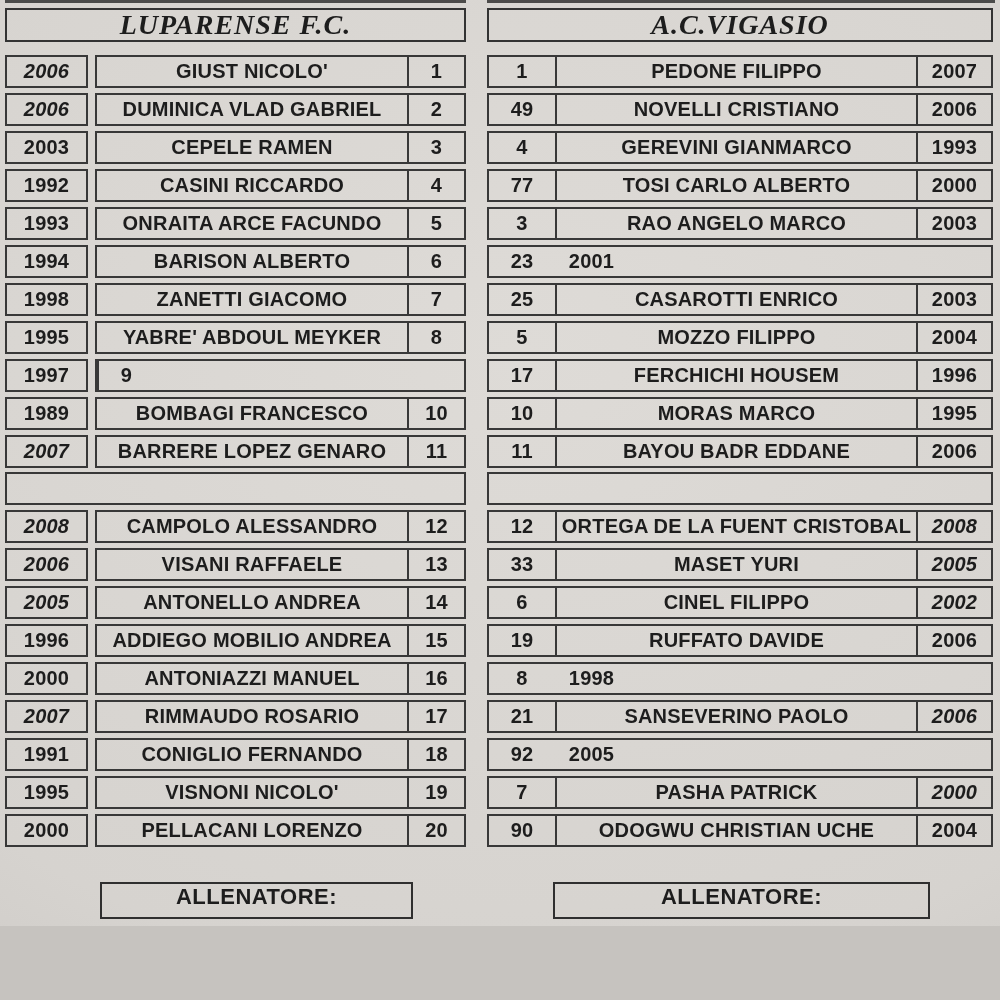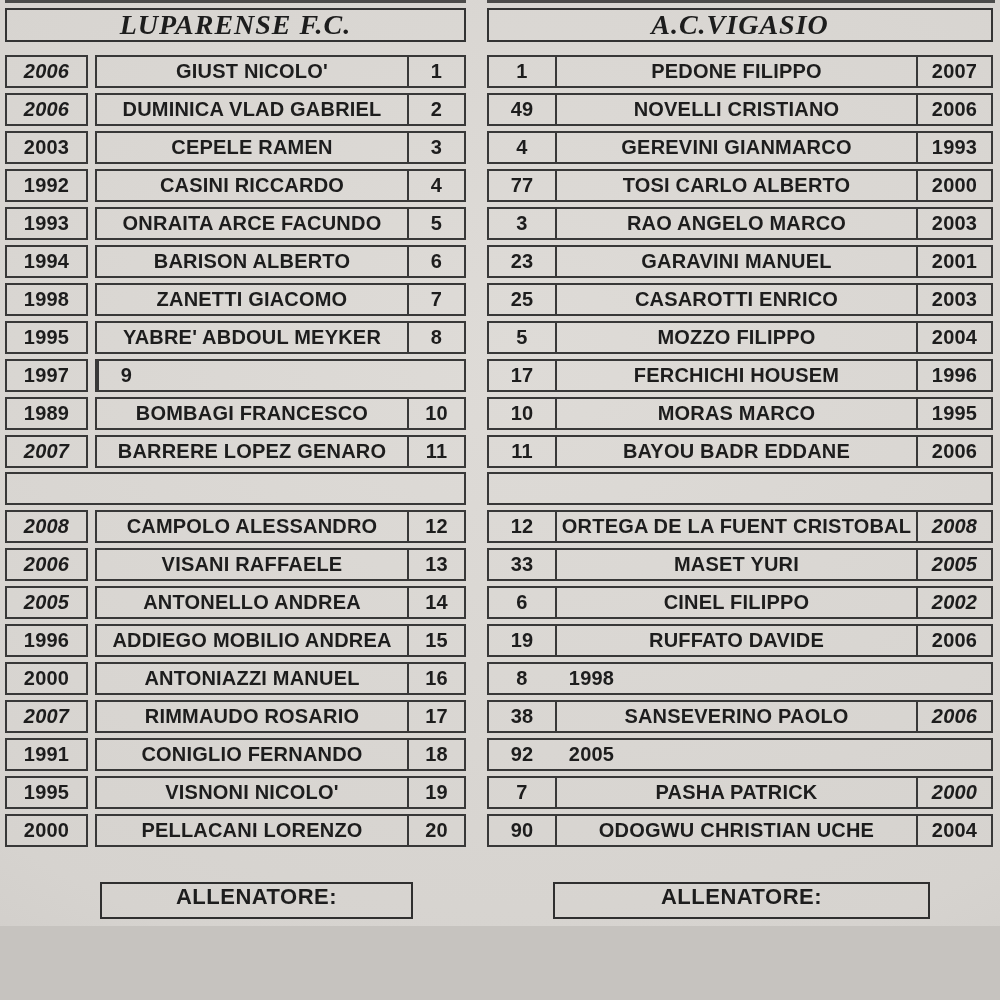--- a/index.html
+++ b/index.html
@@ -301,21 +301,20 @@
           <div class="rowbox-r">
             <div class="cell numcell-r">3</div>
             <div class="cell ncell-r">RAO ANGELO MARCO</div>
             <div class="cell ycell-r">2003</div>
           </div>
         </div>
 
         <div class="prow">
           <div class="rowbox-r">
             <div class="cell numcell-r">23</div>
-            <div class="cell ncell-r">GARAVINI MANUEL</div>
             <div class="cell ycell-r">2001</div>
           </div>
         </div>
 
         <div class="prow">
           <div class="rowbox-r">
             <div class="cell numcell-r">25</div>
             <div class="cell ncell-r">CASAROTTI ENRICO</div>
             <div class="cell ycell-r">2003</div>
           </div>
@@ -392,21 +391,21 @@
 
         <div class="prow">
           <div class="rowbox-r">
             <div class="cell numcell-r">8</div>
             <div class="cell ycell-r">1998</div>
           </div>
         </div>
 
         <div class="prow">
           <div class="rowbox-r">
-            <div class="cell numcell-r">38</div>
+            <div class="cell numcell-r">21</div>
             <div class="cell ncell-r">SANSEVERINO PAOLO</div>
             <div class="cell ycell-r italic">2006</div>
           </div>
         </div>
 
         <div class="prow">
           <div class="rowbox-r">
             <div class="cell numcell-r">92</div>
             <div class="cell ycell-r">2005</div>
           </div>

